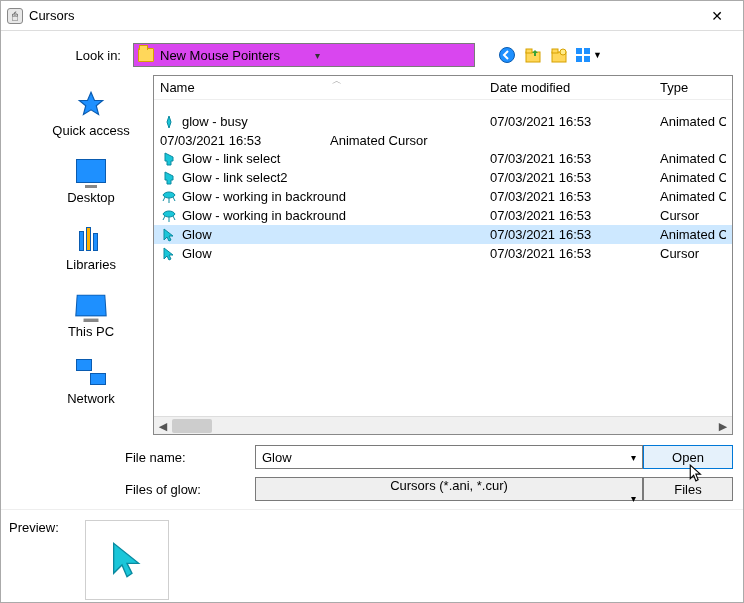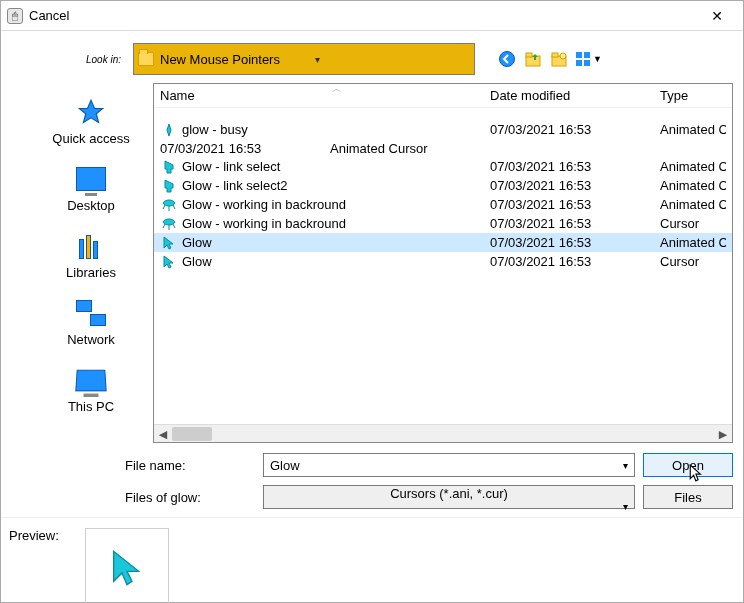--- a/index.html
+++ b/index.html
@@ -4,22 +4,22 @@
 <style>
   * { box-sizing: border-box; font-family: "Segoe UI", Tahoma, sans-serif; }
   body { margin: 0; background: #fff; }
   .window { width: 744px; height: 603px; border: 1px solid #aaa; background: #fff; position: relative; }
   .titlebar { height: 30px; display: flex; align-items: center; padding: 0 6px; border-bottom: 1px solid #ddd; }
   .titlebar-icon { width: 16px; height: 16px; background: #e8e8e8; border: 1px solid #888; border-radius: 3px; margin-right: 6px; display: flex; align-items: center; justify-content: center; font-size: 10px; }
   .title-text { font-size: 13px; flex: 1; }
   .close-btn { width: 40px; height: 28px; display: flex; align-items: center; justify-content: center; font-size: 14px; cursor: pointer; }
 
   .lookin-row { display: flex; align-items: center; padding: 12px 8px 8px 8px; gap: 8px; }
-  .lookin-label { width: 116px; text-align: right; font-size: 10px; padding-right: 4px; font-style: italic; }
-  .lookin-combo { flex: 0 0 342px; height: 32px; border: 1px solid #7a7a7a; background: #eab308; display: flex; align-items: center; padding: 0 4px; font-size: 13px; cursor: pointer; }
+  .lookin-label { width: 116px; text-align: right; font-size: 13px; padding-right: 4px; }
+  .lookin-combo { flex: 0 0 342px; height: 24px; border: 1px solid #7a7a7a; background: #d946ef; display: flex; align-items: center; padding: 0 4px; font-size: 13px; cursor: pointer; }
   .lookin-combo .folder-ico { width: 16px; height: 14px; background: #ffd75a; border: 1px solid #d6a100; border-radius: 1px; margin-right: 6px; position: relative; }
   .lookin-combo .folder-ico::before { content: ""; position: absolute; top: -4px; left: 0; width: 7px; height: 4px; background: #ffd75a; border: 1px solid #d6a100; border-bottom: none; border-radius: 1px 1px 0 0; }
   .lookin-combo span { flex: 1; }
   .lookin-combo .dd { font-size: 10px; color: #333; }
   .toolbar-icons { display: flex; gap: 6px; margin-left: 14px; align-items: center; }
   .tb-ico { width: 20px; height: 20px; display: flex; align-items: center; justify-content: center; font-size: 14px; cursor: pointer; }
 
   .middle { display: flex; height: 360px; }
   .sidebar { width: 124px; padding: 6px 0; display: flex; flex-direction: column; align-items: center; gap: 4px; margin-left: 28px; }
   .side-item { width: 96px; text-align: center; padding: 6px 2px; cursor: pointer; font-size: 13px; }
@@ -53,21 +53,21 @@
   .col-type { flex: 1; white-space: nowrap; overflow: hidden; }
   svg.cursor-ico { width: 16px; height: 16px; }
 
   .hscroll { height: 18px; background: #f0f0f0; border-top: 1px solid #ddd; position: relative; }
   .hscroll .arrow { position: absolute; width: 18px; height: 18px; display: flex; align-items: center; justify-content: center; font-size: 11px; color: #555; top: 0; cursor: pointer; }
   .hscroll .arrow.l { left: 0; }
   .hscroll .arrow.r { right: 0; }
   .hscroll .thumb { position: absolute; left: 18px; top: 2px; height: 14px; width: 40px; background: #cdcdcd; border-radius: 2px; }
 
   .bottom-rows { margin-left: 124px; margin-right: 10px; padding-top: 10px; }
-  .brow { display: flex; align-items: center; gap: 8px; margin-bottom: 8px; }
+  .brow { display: flex; align-items: center; margin-bottom: 8px; }
   .brow .blabel { width: 130px; font-size: 13px; }
   .brow .bfield { flex: 1; height: 24px; border: 1px solid #7a7a7a; display: flex; align-items: center; padding: 0 6px; font-size: 13px; background: #fff; }
   .brow .bfield.grey { background: #efefef; flex-direction: column; }
   .brow .bfield .dd { margin-left: auto; font-size: 10px; }
   .brow .bbtn { width: 90px; height: 24px; border: 1px solid #7a7a7a; background: #efefef; display: flex; align-items: center; justify-content: center; font-size: 13px; cursor: pointer; }
   .brow .bbtn.primary { background: #e5f1fb; border-color: #0078d7; }
 
   .preview-row { display: flex; align-items: flex-start; padding: 10px 8px; gap: 10px; border-top: 1px solid #eee; margin-top: 4px; }
   .preview-label { font-size: 13px; }
   .preview-box { width: 84px; height: 80px; border: 1px solid #cfcfcf; display: flex; align-items: center; justify-content: center; margin-left: 16px; }
@@ -75,21 +75,21 @@
 
   .mouse-cursor { position: absolute; left: 687px; top: 463px; font-size: 16px; color: #000; pointer-events: none; }
 </style>
 </head>
 <body>
 
 <div class="window">
 
   <div class="titlebar">
     <div class="titlebar-icon">🖱</div>
-    <div class="title-text">Cancel</div>
+    <div class="title-text">Cursors</div>
     <div class="close-btn">✕</div>
   </div>
 
   <div class="lookin-row">
     <div class="lookin-label">Look in:</div>
     <div class="lookin-combo">
       <div class="folder-ico"></div>
       <span>New Mouse Pointers</span>
       <span class="dd">▾</span>
     </div>
@@ -147,32 +147,32 @@
             <div class="ico-lib">
               <div class="bar b1"></div>
               <div class="bar b2"></div>
               <div class="bar b3"></div>
             </div>
           </div>
         <div>Libraries</div>
       </div>
       <div class="side-item">
         <div class="side-ico">
+            <div class="ico-pc"></div>
+          </div>
+        <div>This PC</div>
+      </div>
+      <div class="side-item">
+        <div class="side-ico">
             <div class="ico-net">
               <div class="mon m1"></div>
               <div class="mon m2"></div>
             </div>
           </div>
         <div>Network</div>
-      </div>
-      <div class="side-item">
-        <div class="side-ico">
-            <div class="ico-pc"></div>
-          </div>
-        <div>This PC</div>
       </div>
     </div>
 
     <div class="filearea">
       <div class="file-head">
         <div class="col col-name">Name</div>
         <div class="col col-date">Date modified</div>
         <div class="col col-type">Type</div>
         <div class="sort-arrow">︿</div>
       </div>

